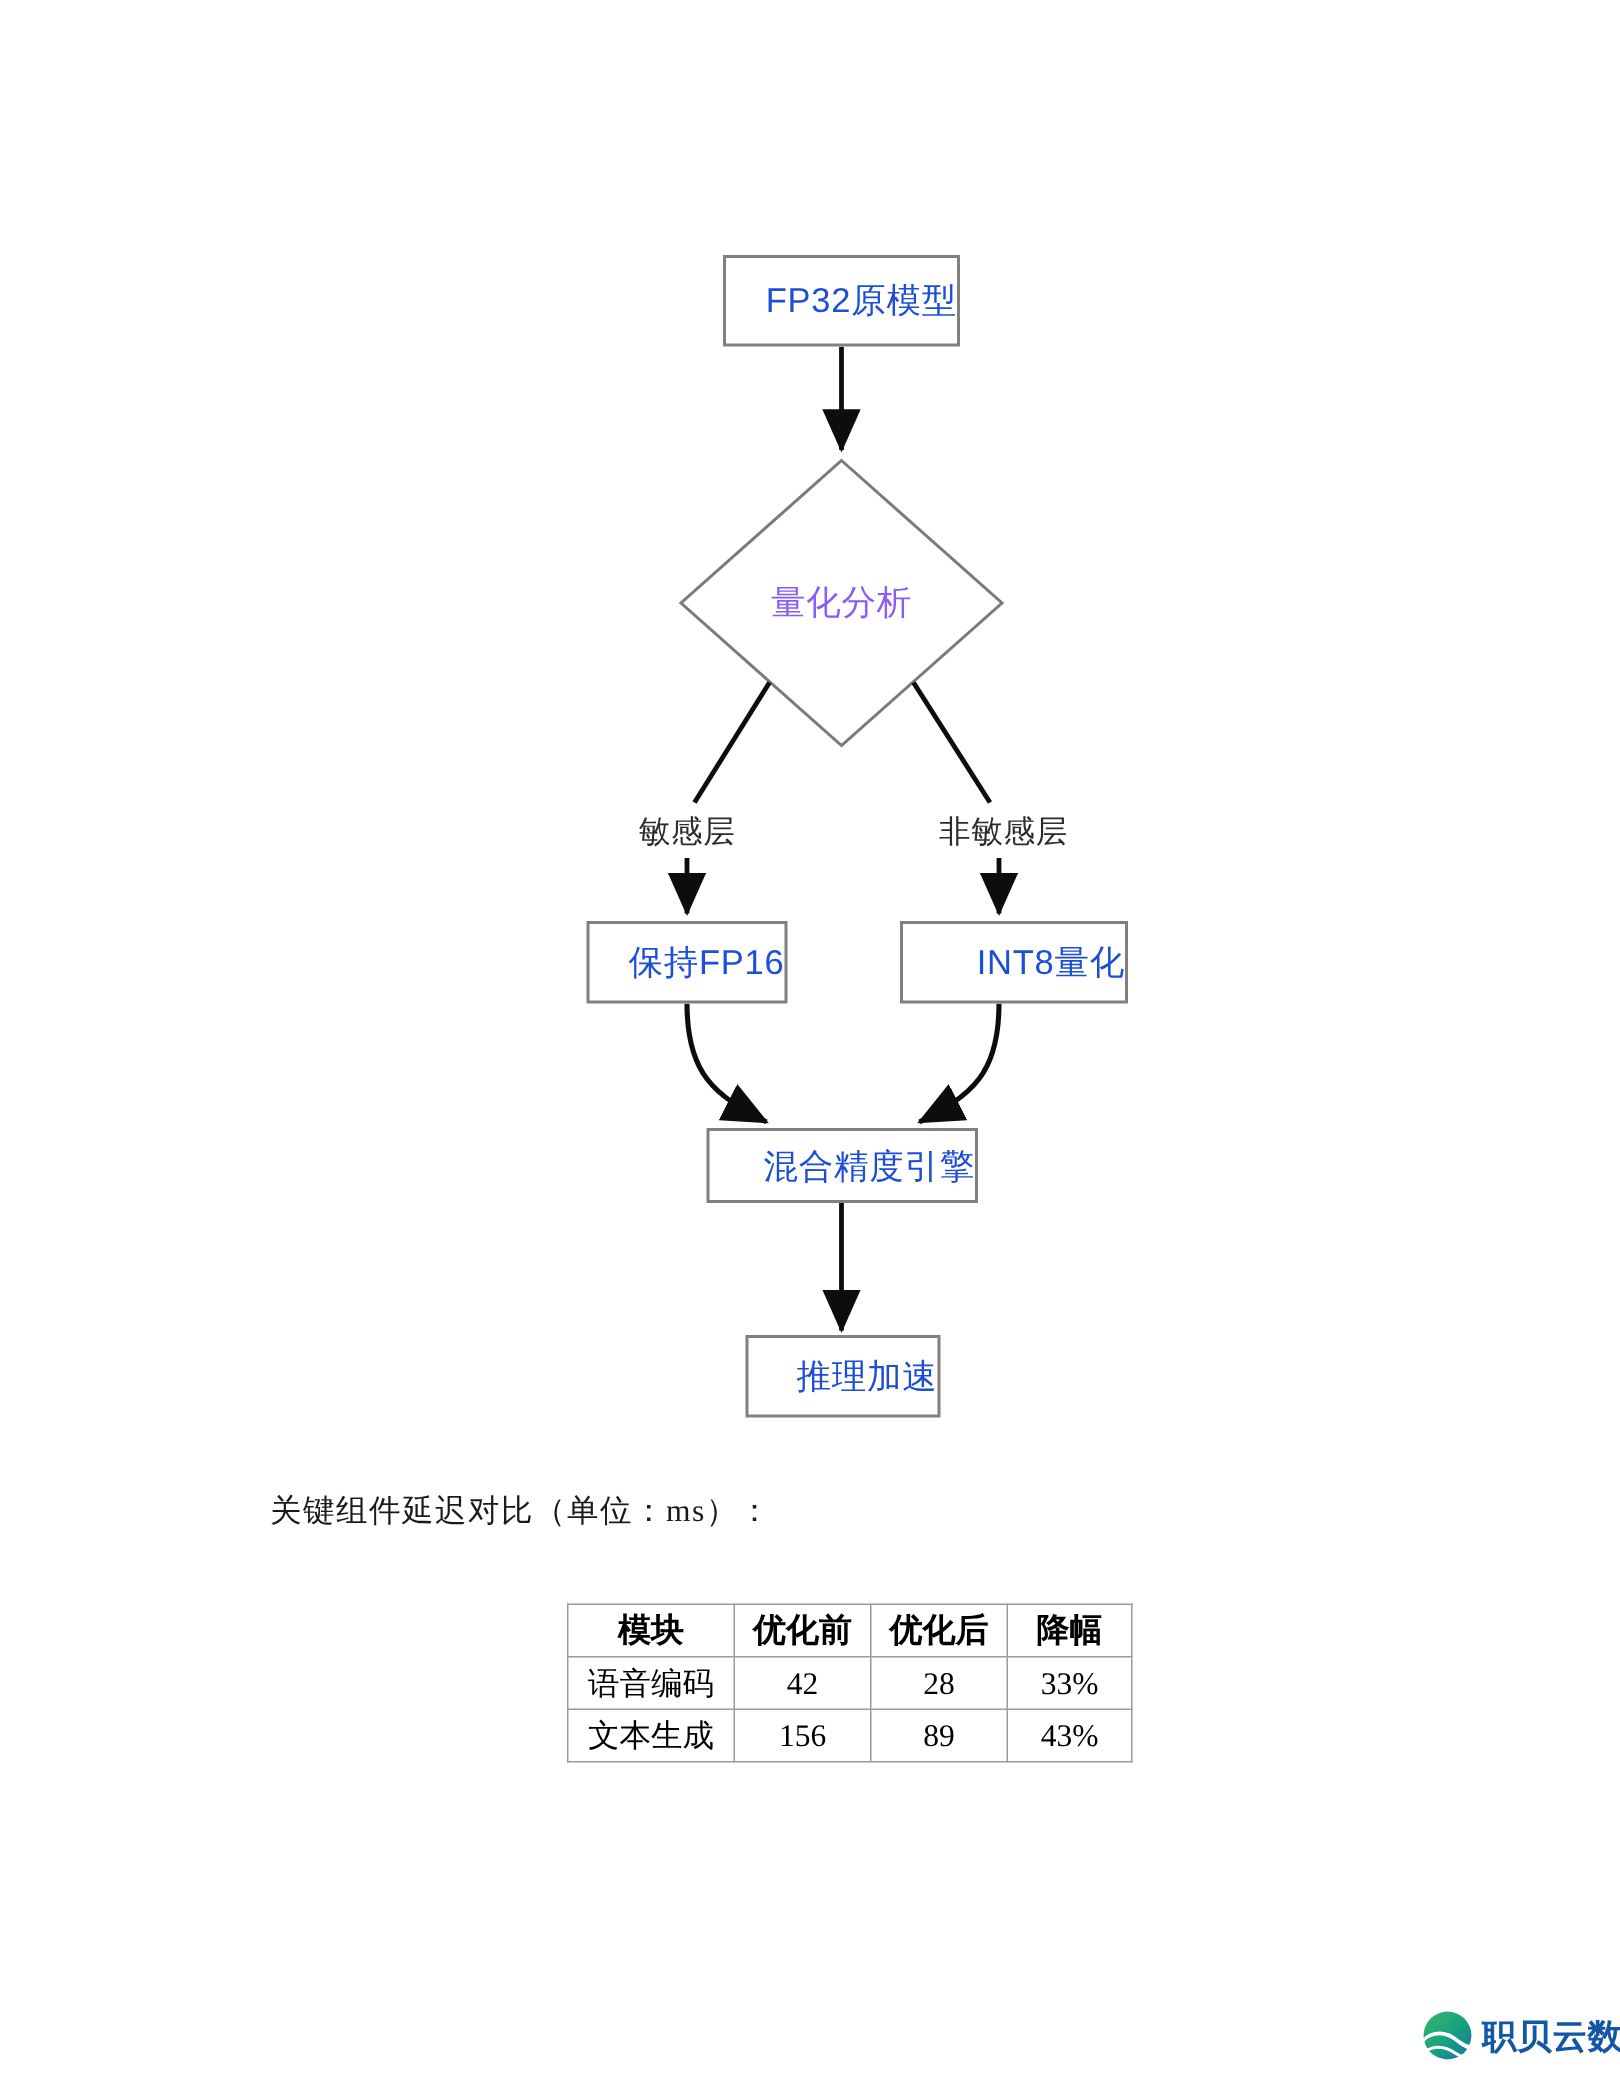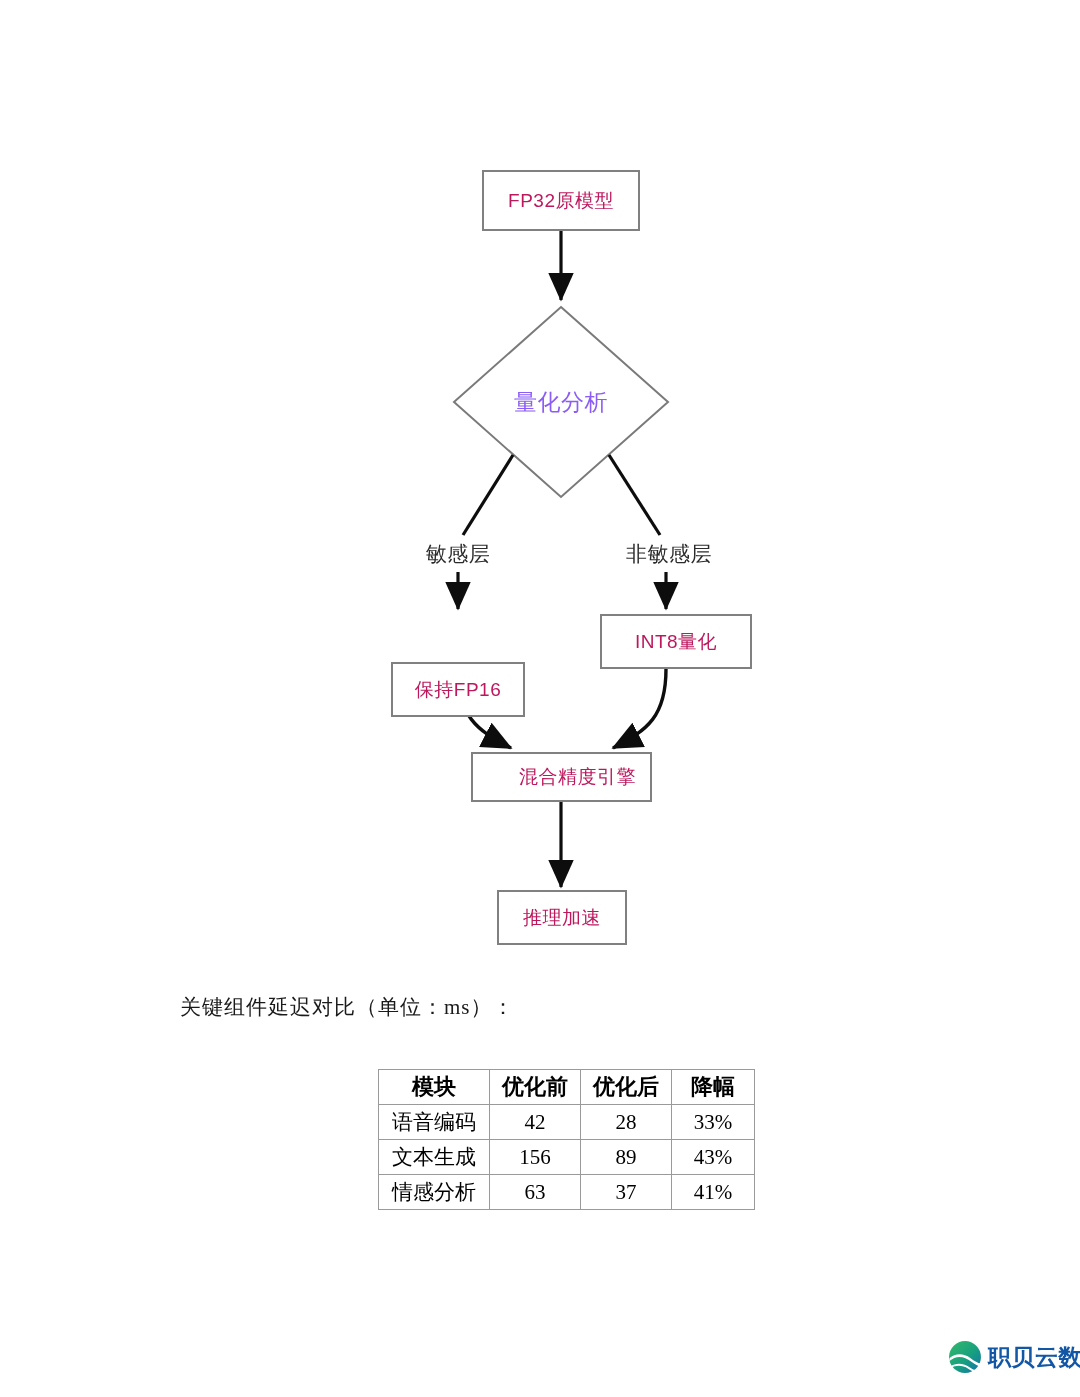--- a/index.html
+++ b/index.html
@@ -34,24 +34,24 @@
     left: 0;
     top: 0;
   }
   .node-box {
     position: absolute;
     box-sizing: border-box;
     border: 2px solid #808080;
     background: #ffffff;
     display: flex;
     align-items: center;
-    justify-content: center;
-    color: #be185d;
-    font-family: "Liberation Sans", sans-serif;
-    font-size: 19px;
+    justify-content: flex-end;
+    color: #1d4ed8;
+    font-family: "Liberation Sans", sans-serif;
+    font-size: 23px;
     letter-spacing: 0.5px;
     white-space: nowrap;
   }
   .edge-label {
     position: absolute;
     color: #2b2b2b;
     font-family: "Liberation Sans", sans-serif;
     font-size: 21px;
     white-space: nowrap;
     letter-spacing: 0.5px;
@@ -166,21 +166,21 @@
     <div class="node-box" style="left:482px; top:170px; width:158px; height:61px;">
       <span>FP32原模型</span>
     </div>
 
     <div class="diamond-label" style="left:561px; top:402px; transform:translate(-50%,-50%);">量化分析</div>
 
     <div class="edge-label" style="left:458px; top:554px; transform:translate(-50%,-50%);">敏感层</div>
 
     <div class="edge-label" style="left:669px; top:554px; transform:translate(-50%,-50%);">非敏感层</div>
 
-    <div class="node-box" style="left:391px; top:614px; width:134px; height:55px;margin-top:48px;">
+    <div class="node-box" style="left:391px; top:614px; width:134px; height:55px;">
       <span>保持FP16</span>
     </div>
 
     <div class="node-box" style="left:600px; top:614px; width:152px; height:55px;">
       <span>INT8量化</span>
     </div>
 
     <div class="node-box" style="left:471px; top:752px; width:181px; height:50px;padding-left:32px;">
       <span>混合精度引擎</span>
     </div>
@@ -208,26 +208,20 @@
           <td class="c1">42</td>
           <td class="c2">28</td>
           <td class="c3">33%</td>
         </tr>
         <tr>
           <td class="c0">文本生成</td>
           <td class="c1">156</td>
           <td class="c2">89</td>
           <td class="c3">43%</td>
         </tr>
-        <tr>
-          <td class="c0">情感分析</td>
-          <td class="c1">63</td>
-          <td class="c2">37</td>
-          <td class="c3">41%</td>
-        </tr>
       </tbody>
     </table>
   </div>
 
   <div id="logo">
     <svg id="logo-mark" viewBox="0 0 64 64">
       <defs>
         <linearGradient id="logoGrad" x1="0" y1="0" x2="1" y2="1">
           <stop offset="0%" stop-color="#35b96b"></stop>
           <stop offset="55%" stop-color="#17a07e"></stop>

